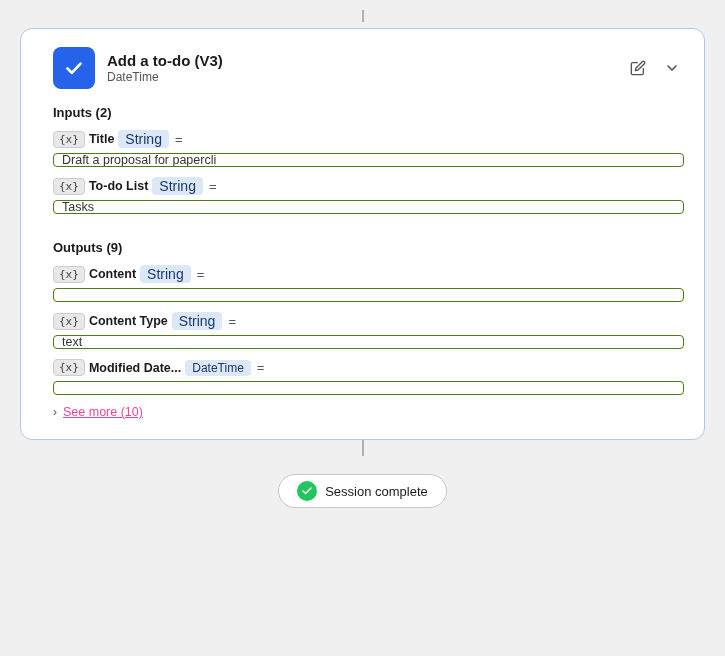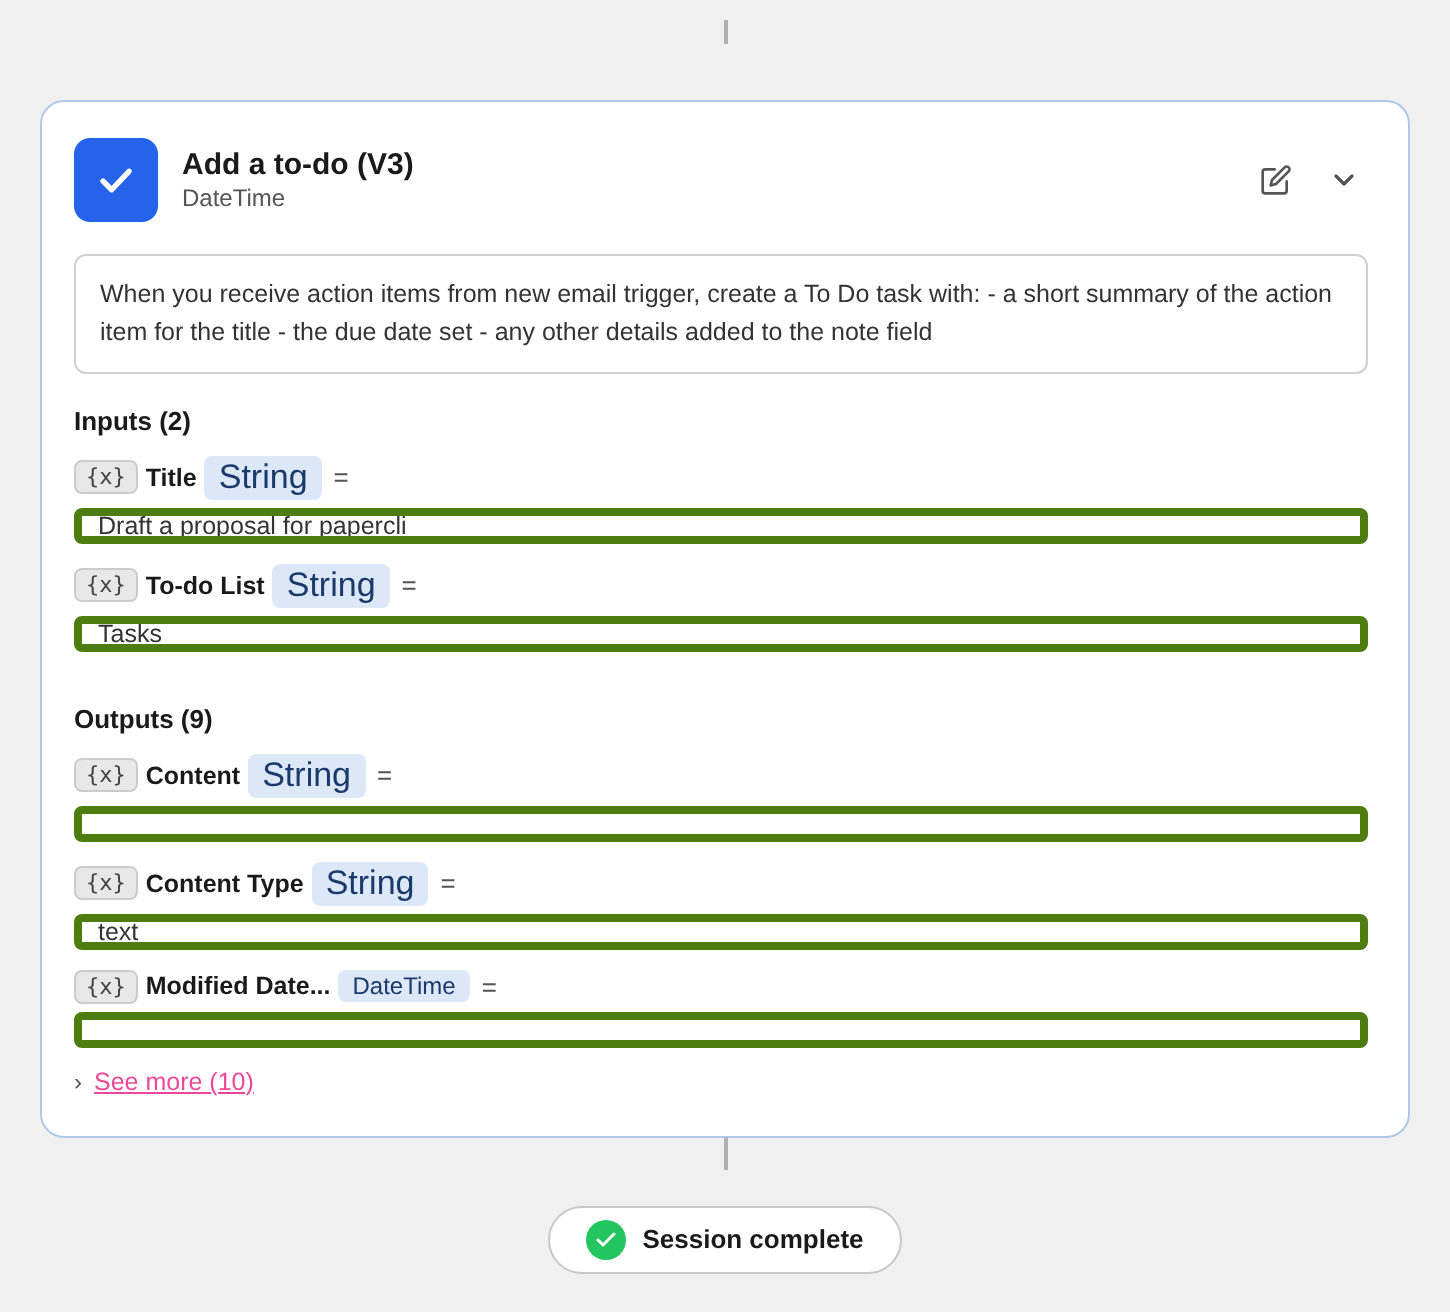--- a/index.html
+++ b/index.html
@@ -14,22 +14,22 @@
       align-items: center;
       justify-content: flex-start;
       padding-top: 10px;
     }
 
     .connector-card {
       background: #ffffff;
       border: 1.5px solid #b0c8e8;
       border-radius: 12px;
       width: 685px;
-      padding: 18px 20px 20px 16px;
-      margin-top: 28px;
+      padding: 18px 20px 20px 32px;
+      margin-top: 6px;
     }
 
     
     .card-header {
       display: flex;
       align-items: center;
       justify-content: space-between;
       margin-bottom: 16px;
     }
     .card-header-left {
@@ -131,30 +131,30 @@
     }
     .badge-label {
       font-size: 12.5px;
       font-weight: 600;
       color: #1a1a1a;
     }
     .badge-type {
       background: #dce8f8;
       border-radius: 4px;
       padding: 1px 7px;
-      font-size: 17px;
+      font-size: 14px;
       color: #1a3a6b;
     }
     .badge-eq {
       font-size: 13px;
       color: #555;
       margin-left: 2px;
     }
     .io-input-field {
-      border: 4px solid #4d7c0f;
+      border: 1px solid #4d7c0f;
       border-radius: 4px;
       padding: 5px 8px;
       font-size: 12.5px;
       color: #333;
       background: #fff;
       width: 100%;
       height: 14px;
     }
 
     
@@ -201,21 +201,21 @@
       background: #22c55e;
       border-radius: 50%;
       display: flex;
       align-items: center;
       justify-content: center;
       color: white;
       font-size: 12px;
     }
     .session-text {
       font-size: 13px;
-      font-weight: 700;
+      font-weight: 400;
       color: #1a1a1a;
     }
 
     
     .top-line {
       width: 2px;
       height: 12px;
       background: #b0b0b0;
     }
 
@@ -254,21 +254,20 @@
         </svg>
       </button>
       <button class="header-icon-btn">
         <svg width="16" height="16" viewBox="0 0 24 24" fill="none" stroke="#555" stroke-width="2.5" stroke-linecap="round" stroke-linejoin="round">
           <polyline points="6 9 12 15 18 9"></polyline>
         </svg>
       </button>
     </div>
   </div>
 
-  <div class="description-box">When you receive action items from new email trigger, create a To Do task with: - a short summary of the action item for the title - the due date set - any other details added to the note field</div>
 
   <div class="io-row">
 
     <div class="io-col">
       <div class="io-header">Inputs (2)</div>
 
       <div class="io-item">
         <div class="io-badge-row">
           <span class="badge-var">{x}</span>
           <span class="badge-label">Title</span>

